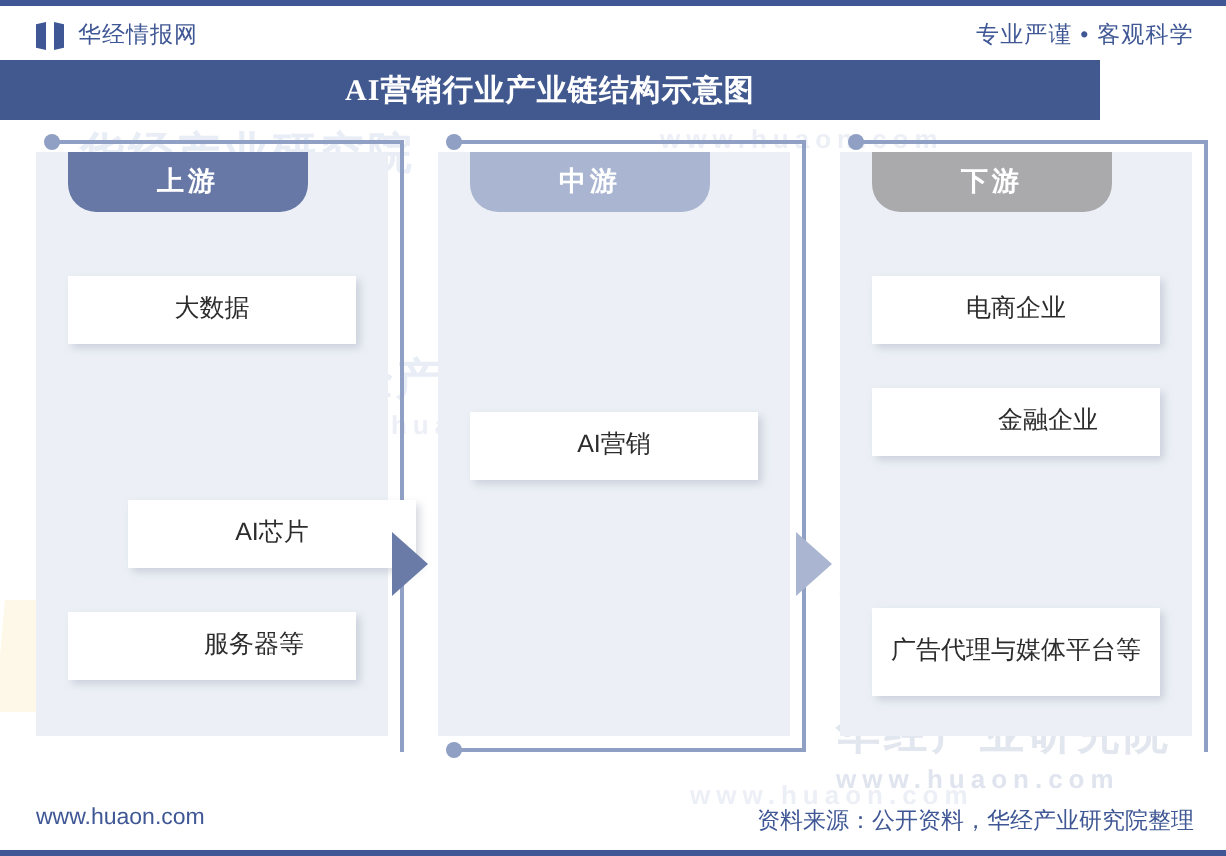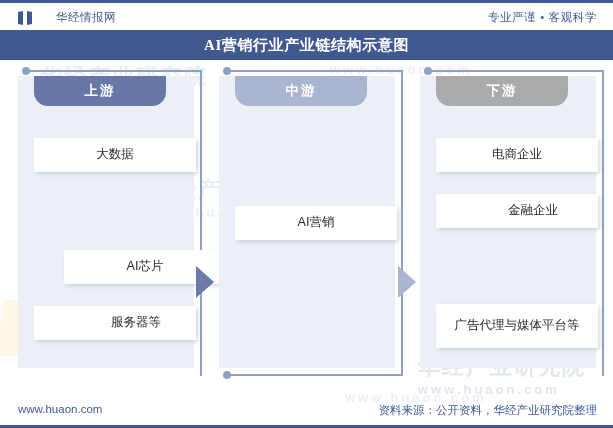--- a/index.html
+++ b/index.html
@@ -32,21 +32,21 @@
     height: 30px;
     background: #ffffff;
     border-top: 3px solid #3f5794;
     box-sizing: border-box;
   }
   .brand {
     position: absolute;
     left: 18px; top: 7px;
     display: flex;
     align-items: flex-end;
-    gap: 24px;
+    gap: 7px;
   }
   .brand-logo {
     width: 14px; height: 14px;
     position: relative;
   }
   .brand-logo .lf, .brand-logo .rf {
     position: absolute;
     top: 0;
     width: 5px; height: 14px;
     background: #3f5794;
@@ -65,21 +65,21 @@
     font-size: 11.5px;
     color: #3f5794;
     letter-spacing: 0.6px;
     white-space: nowrap;
   }
 
   
   .titleband {
     position: absolute;
     left: 0; top: 30px;
-    width: 613px;
+    width: 550px;
     height: 30px;
     background: #42598f;
     display: flex;
     align-items: center;
     justify-content: center;
   }
   .titleband .title-text {
     color: #ffffff;
     font-size: 15px;
     font-weight: bold;
@@ -188,41 +188,41 @@
   .frame-top-down .vline { left: 178px; height: 306px; }
 
   .frame-bot-mid { left: 223px; top: 314px; }
   .frame-bot-mid .hline { width: 174px; }
   .frame-bot-mid .dot { top: -3px; }
 
   .col-header {
     position: absolute;
     left: 16px;
     top: 0px;
-    width: 132px;
+    width: 120px;
     height: 30px;
     border-bottom-left-radius: 14px;
     border-bottom-right-radius: 14px;
     display: flex;
     align-items: center;
     justify-content: center;
     color: #ffffff;
     font-size: 13.5px;
     font-weight: bold;
     font-family: "Liberation Serif", "DejaVu Serif", serif;
     letter-spacing: 2px;
   }
   .col-header.up   { background: #6878a6; }
   .col-header.mid  { background: #a9b5d1; }
   .col-header.down { background: #aaaaac; }
 
   .node {
     position: absolute;
     left: 16px;
-    width: 162px;
+    width: 144px;
     background: #ffffff;
     box-shadow: 2px 2px 4px rgba(140,150,170,0.35);
     display: flex;
     align-items: center;
     justify-content: center;
     text-align: center;
     color: #2c2c2c;
     font-size: 12.5px;
     line-height: 1.25;
     box-sizing: border-box;

